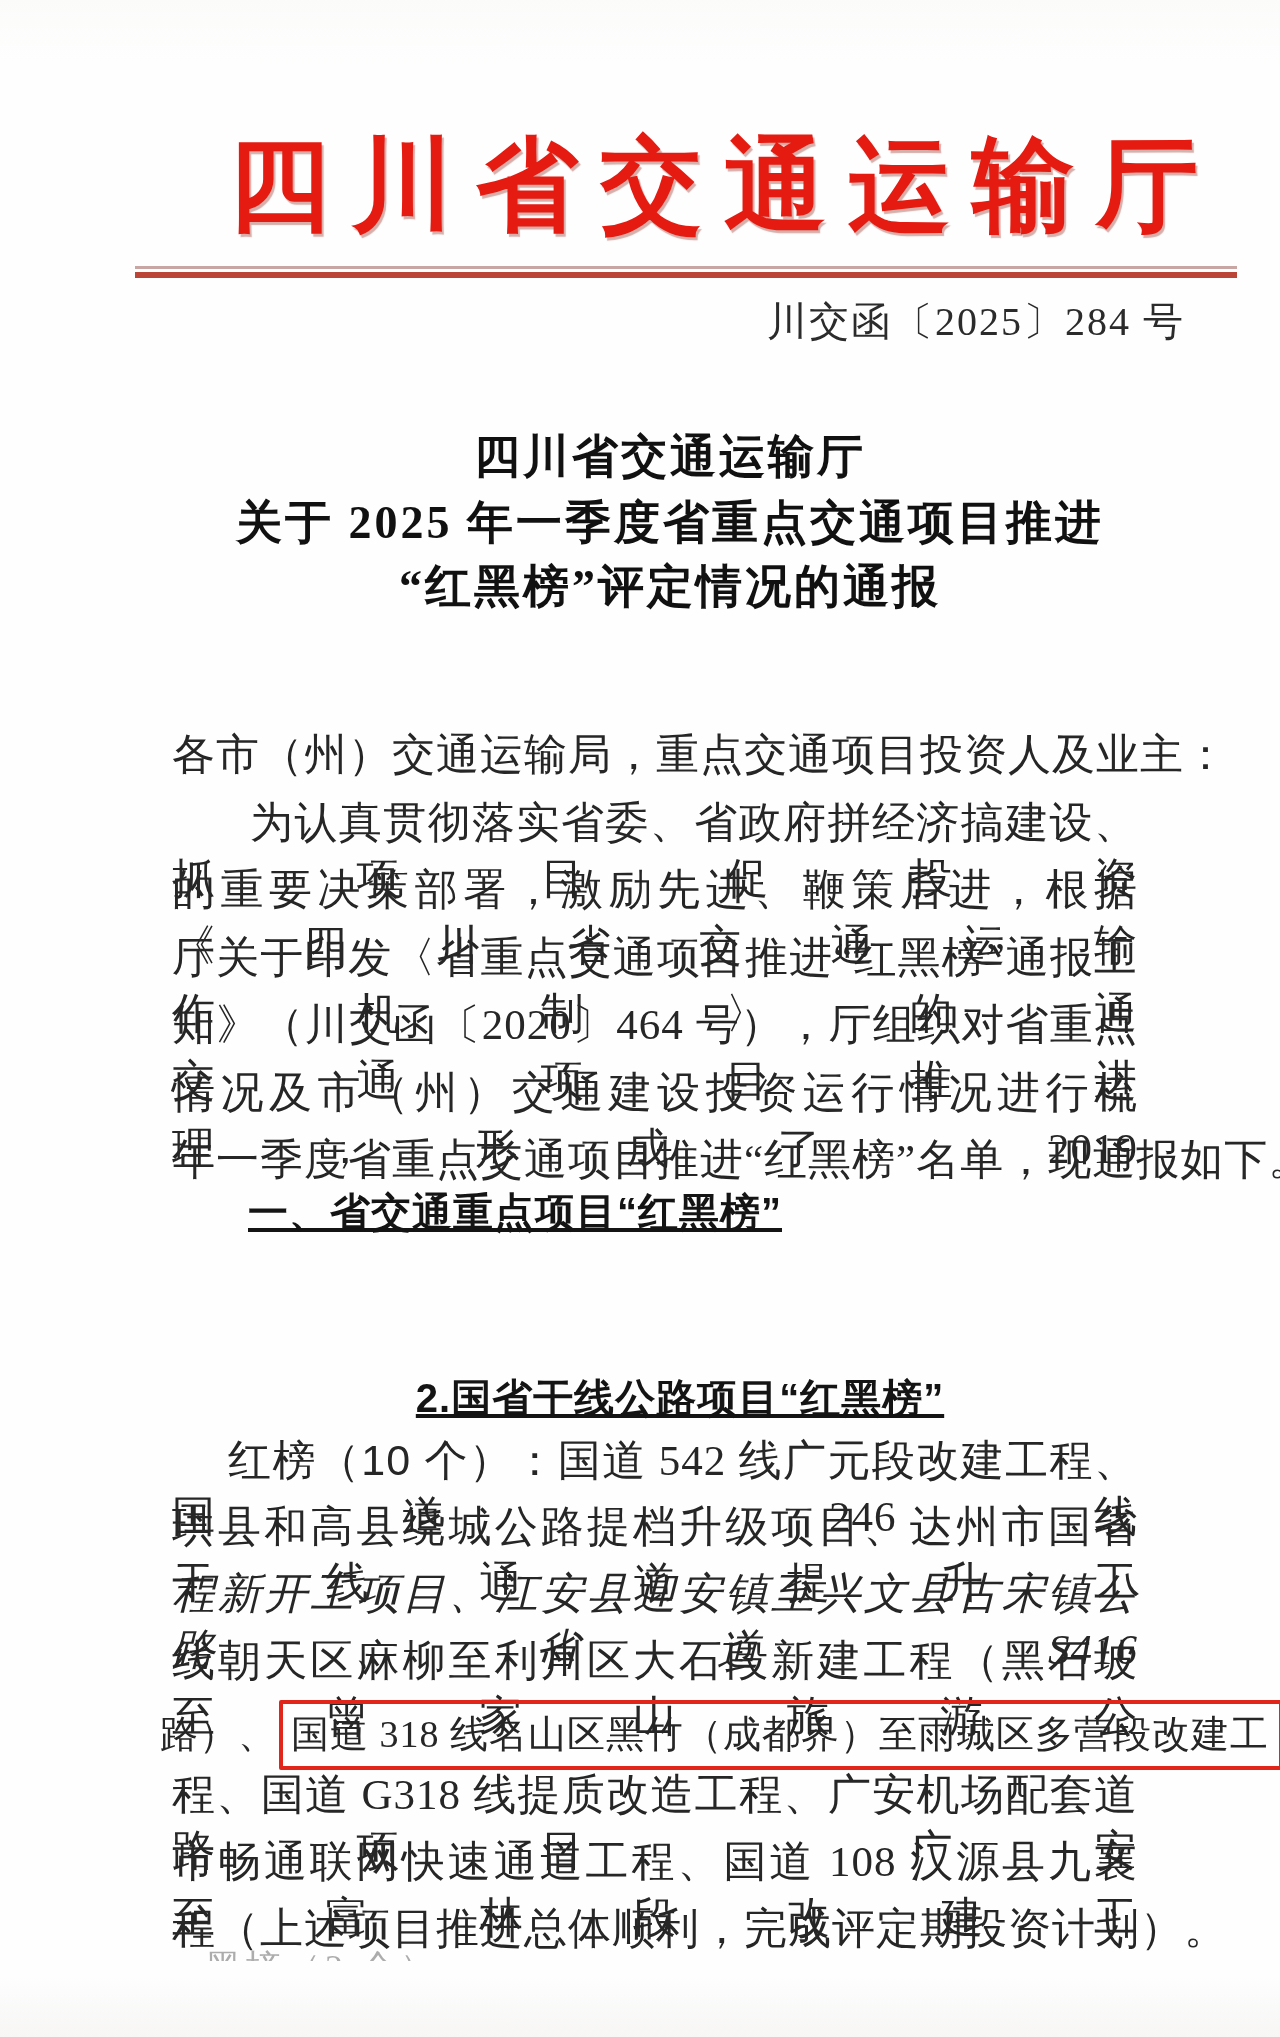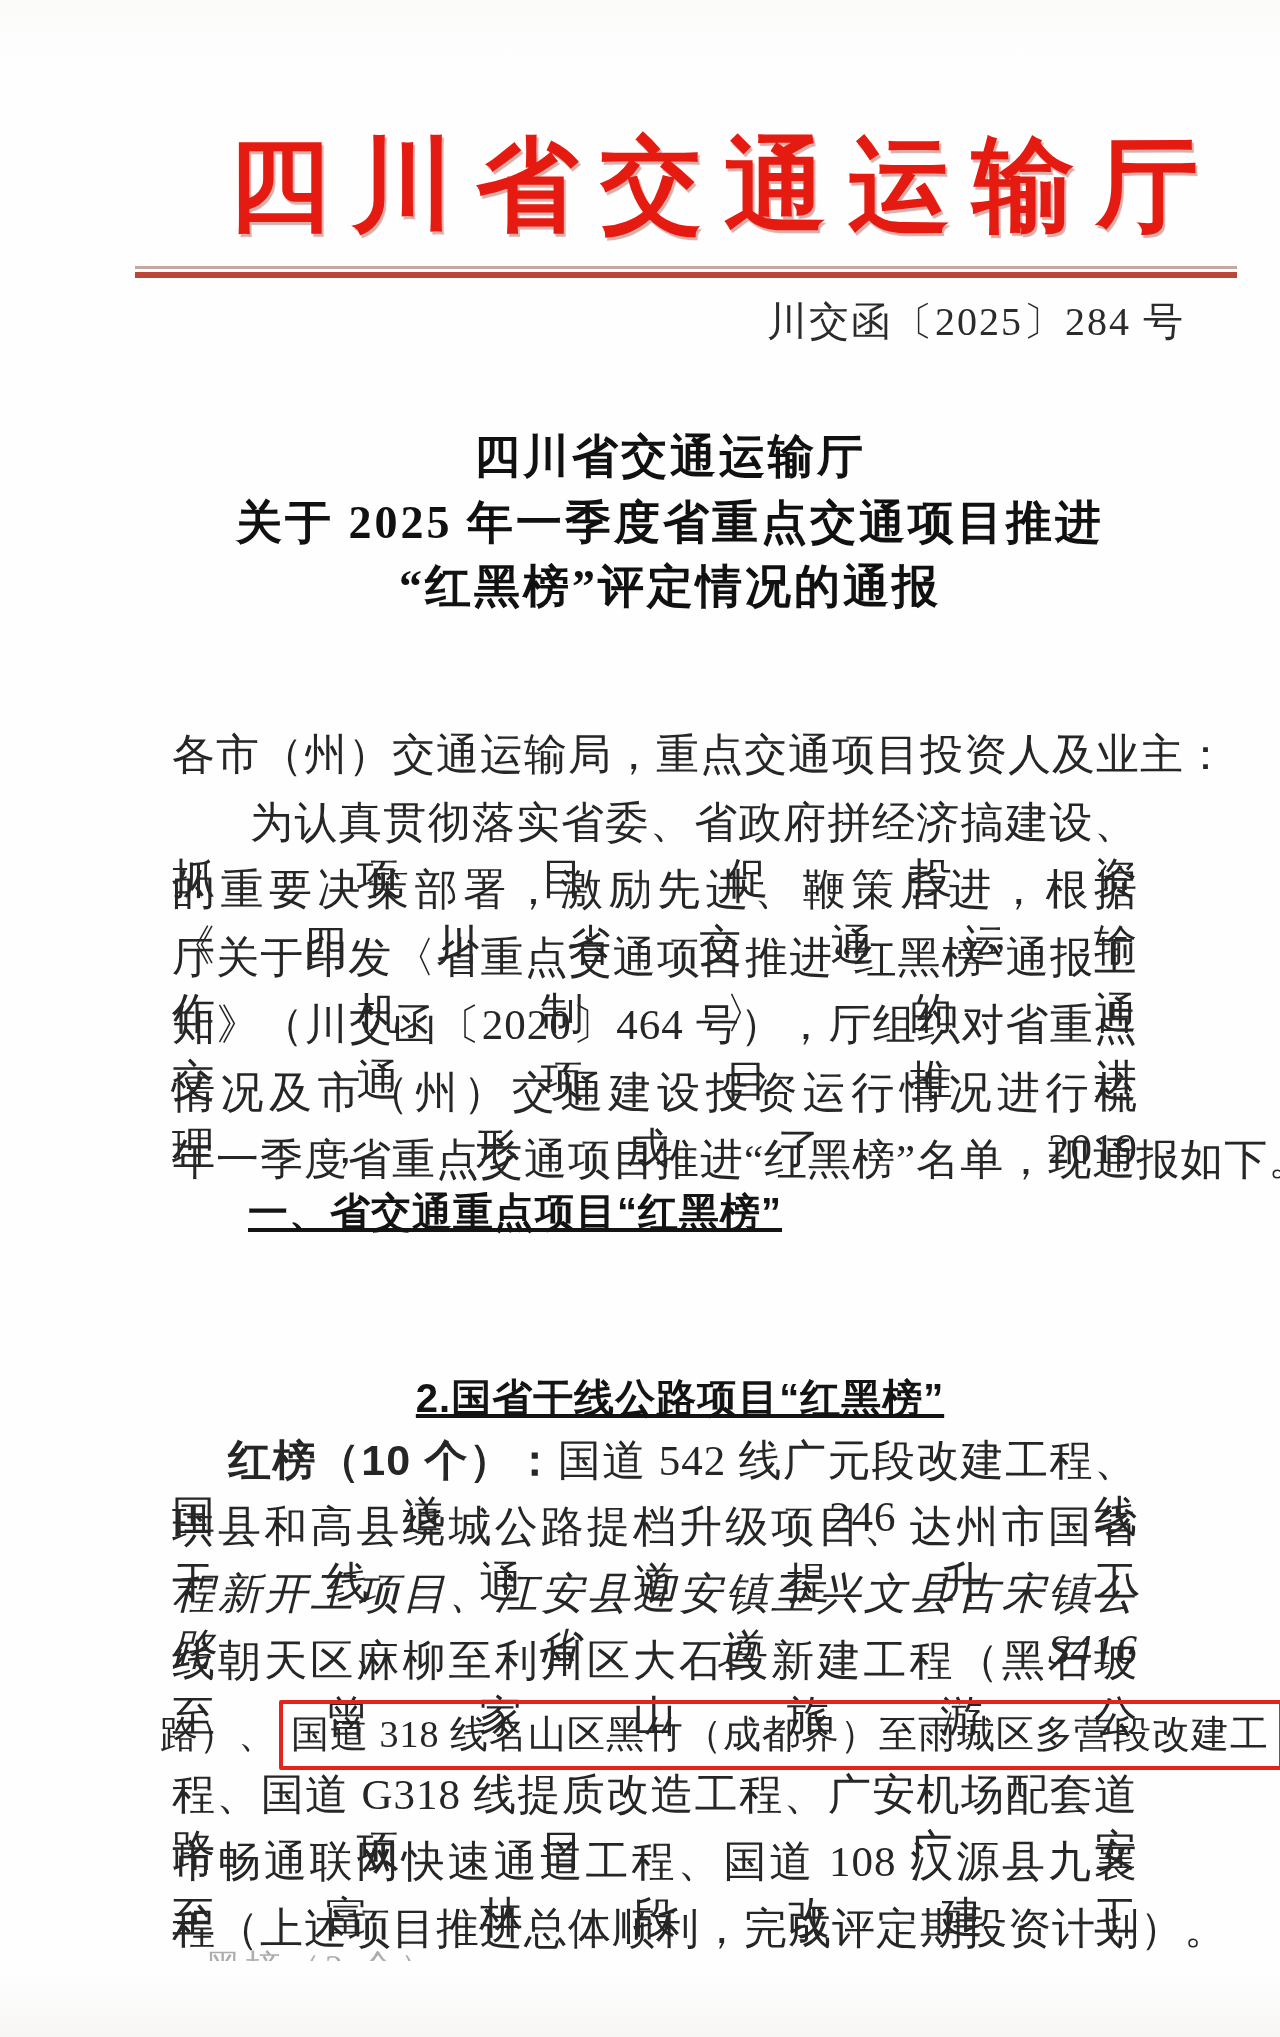--- a/index.html
+++ b/index.html
@@ -44,21 +44,21 @@
   .bline{
     position:absolute;left:172px;width:966px;height:56px;line-height:56px;
     font-size:43px;color:#262626;white-space:nowrap;letter-spacing:1px;
   }
   .just{white-space:normal;text-align:justify;text-align-last:justify;}
   .indent{text-indent:78px;}
   .heading{
     font-family:"Liberation Sans","DejaVu Sans",sans-serif;
     font-weight:bold;color:#141414;font-size:40px;letter-spacing:1px;text-decoration:underline;
   }
-  .lead-bold{font-weight:bold;font-family:"Liberation Sans","DejaVu Sans",sans-serif;}
+  .lead-bold{font-weight:normal;font-family:"Liberation Sans","DejaVu Sans",sans-serif;}
   .red-box{
     display:inline-block;border:4px solid #e1251b;border-radius:2px;
     padding:4px 10px 6px 8px;line-height:52px;margin-left:2px;
   }
   .boxline{white-space:nowrap;}
   .fragment{
     position:absolute;left:205px;top:1948px;width:420px;height:13px;
     overflow:hidden;font-size:36px;line-height:40px;opacity:.4;
     letter-spacing:4px;color:#333;
   }

